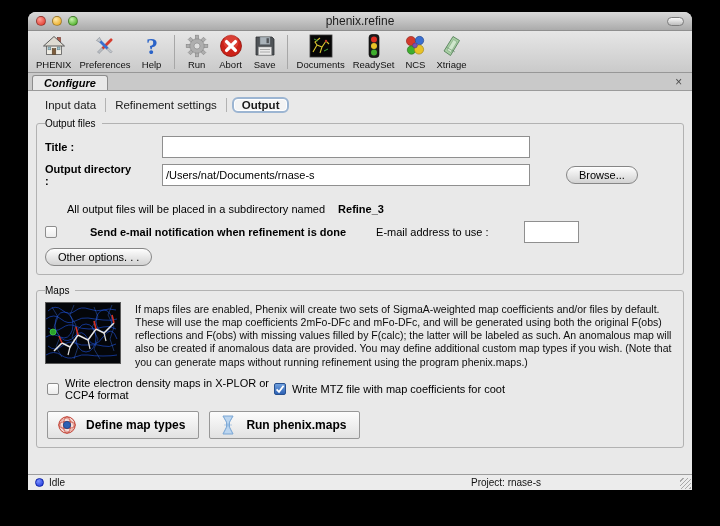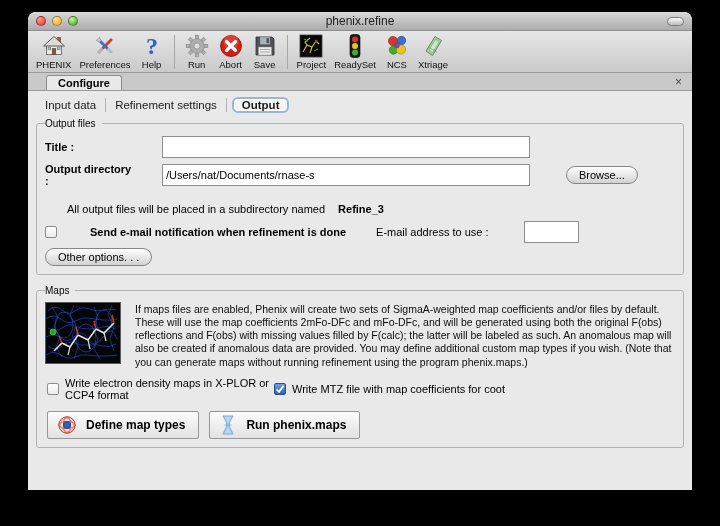--- a/index.html
+++ b/index.html
@@ -24,21 +24,21 @@
   .toolbar { flex:0 0 42px; background:linear-gradient(#e6e6e6,#cacaca);
     border-bottom:1px solid #979797; display:flex; align-items:flex-start;
     padding:2px 4px 0 4px; }
   .tool { display:flex; flex-direction:column; align-items:center; padding:0 4px;
     font-size:9.5px; color:#101010; cursor:default; }
   .tool .ticon { width:26px; height:26px; display:flex; align-items:center; justify-content:center; }
   .tool .tlabel { line-height:11px; white-space:nowrap; }
   .tsep { width:1px; align-self:stretch; background:#a7a7a7; margin:2px 5px 3px 5px; }
   
   .cfg-strip { flex:0 0 18px; background:#c9c9c9; border-bottom:1px solid #9b9b9b;
-    display:flex; align-items:flex-end; padding:0 10px 0 18px; }
+    display:flex; align-items:flex-end; padding:0 10px 0 4px;font-style:italic; }
   .cfg-tab { background:#e9e9e9; border:1px solid #8d8d8d; border-bottom:none;
     border-radius:3px 3px 0 0; font-weight:bold; font-size:11px; padding:1px 11px; }
   .cfg-close { margin-left:auto; align-self:center; font-size:12px; color:#4c4c4c;
     line-height:10px; cursor:default; }
   
   .panel { flex:1 1 auto; padding:2px 6px 0 6px; display:flex; flex-direction:column; overflow:hidden; }
   .tabrow { display:flex; align-items:center; height:22px; font-size:11.5px; color:#1a1a1a; margin:1px 0 2px 2px; }
   .tab { padding:1px 9px; border-right:1px solid #b2b2b2; cursor:default; }
   .tab.sel { border:2px solid #9cb5d2; border-radius:6px; background:#f4f4f4;
     font-weight:bold; margin-left:5px; padding:0 8px; box-shadow:inset 0 0 0 1px #fff; }
@@ -182,21 +182,21 @@
     <div class="tsep"></div>
     <div class="tool">
       <span class="ticon">
         <svg width="26" height="26" viewBox="0 0 26 26">
           <rect x="2" y="2" width="22" height="22" fill="#060606" stroke="#3c3c3c" stroke-width="0.8"></rect>
           <path d="M5 19 L9 12 L7 9 L12 5 M9 12 L14 14 L18 8 L21 11 M14 14 L12 20" stroke="#d9c430" stroke-width="1.1" fill="none"></path>
           <path d="M6 6 L10 8 M16 18 L20 16" stroke="#49a33c" stroke-width="1" fill="none"></path>
           <circle cx="18" cy="8" r="1.2" fill="#c43b2c"></circle>
         </svg>
       </span>
-      <span class="tlabel">Project</span>
+      <span class="tlabel">Documents</span>
     </div>
     <div class="tool">
       <span class="ticon">
         <svg width="26" height="26" viewBox="0 0 26 26">
           <rect x="8" y="1.5" width="10" height="23" rx="3" fill="#1b1b1b" stroke="#000" stroke-width="0.6"></rect>
           <circle cx="13" cy="6.5" r="3" fill="#e02f23"></circle>
           <circle cx="13" cy="13" r="3" fill="#e8c227"></circle>
           <circle cx="13" cy="19.5" r="3" fill="#3fae2e"></circle>
         </svg>
       </span>
@@ -339,14 +339,20 @@
               <path d="M4 1 L14 19 M14 1 L4 19 M5 10 h8" stroke="#8ab2dc" stroke-width="0.6" fill="none"></path>
             </svg>
           </span>
           <span>Run phenix.maps</span>
         </button>
       </div>
     </fieldset>
 
   </div>
 
+  <div class="statusbar">
+    <span class="sdot"></span>
+    <span>Idle</span>
+    <span class="project">Project: rnase-s</span>
+    <span class="grip"></span>
+  </div>
 
 </div>
 
 </body></html>

